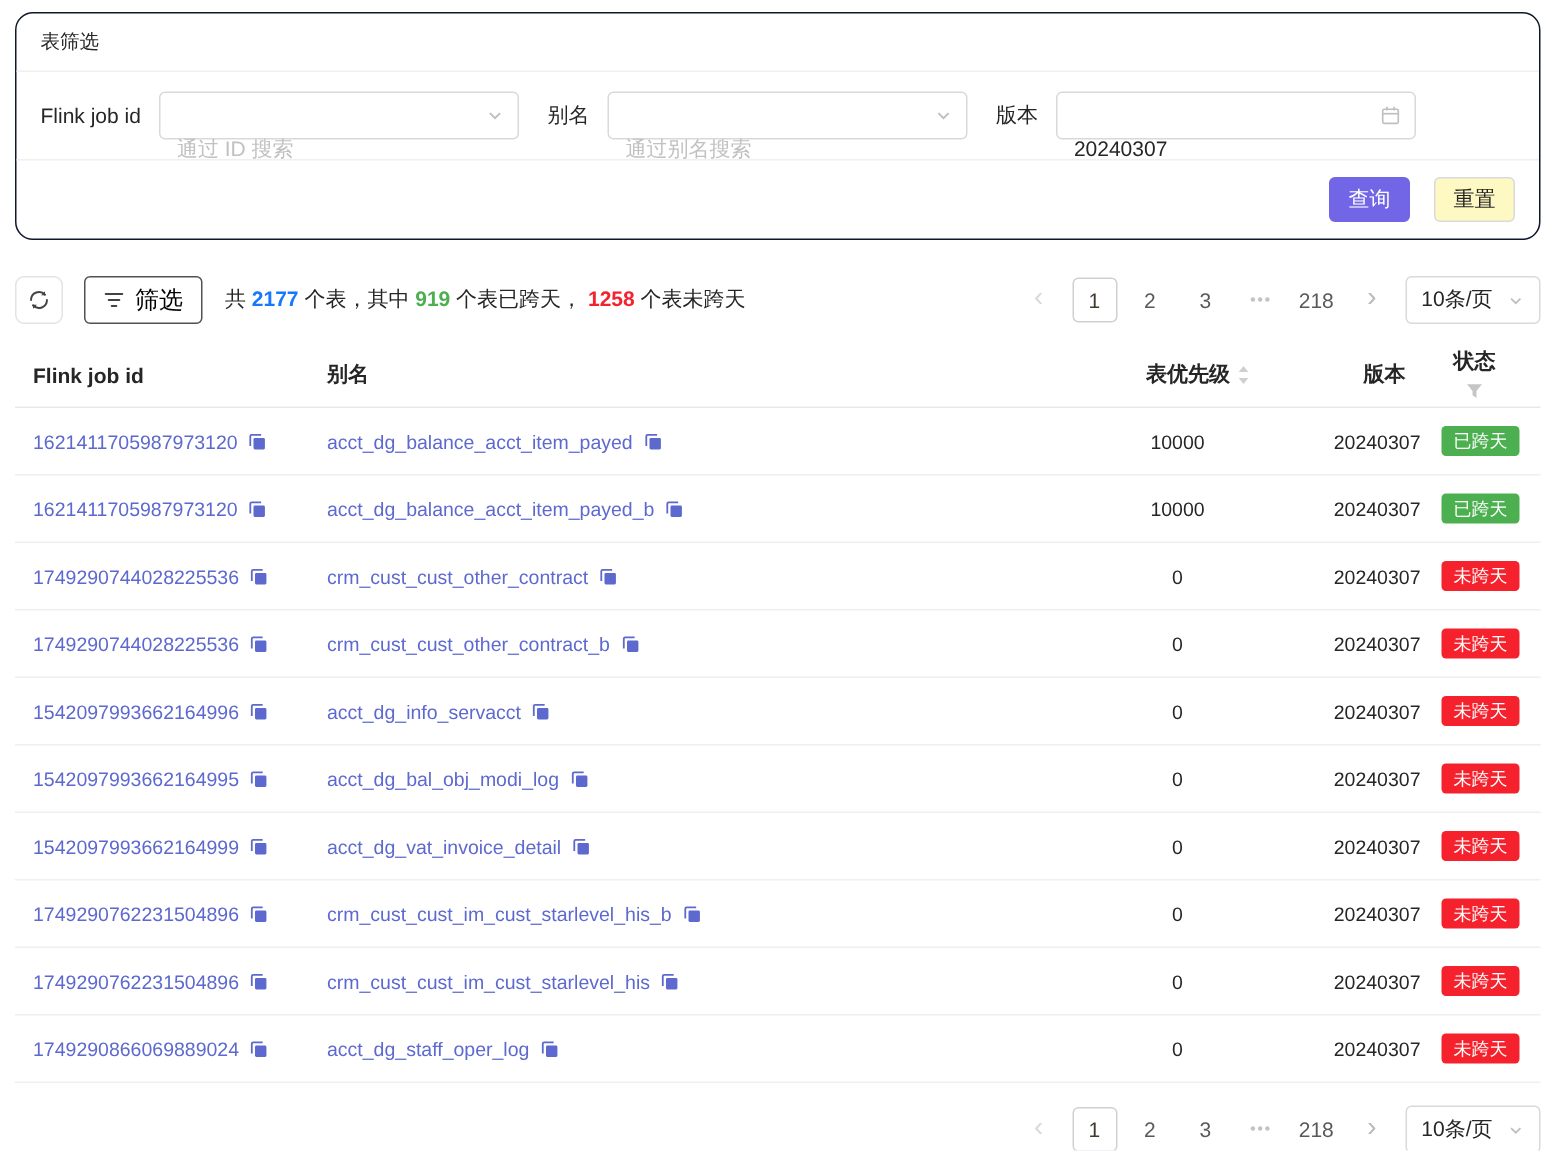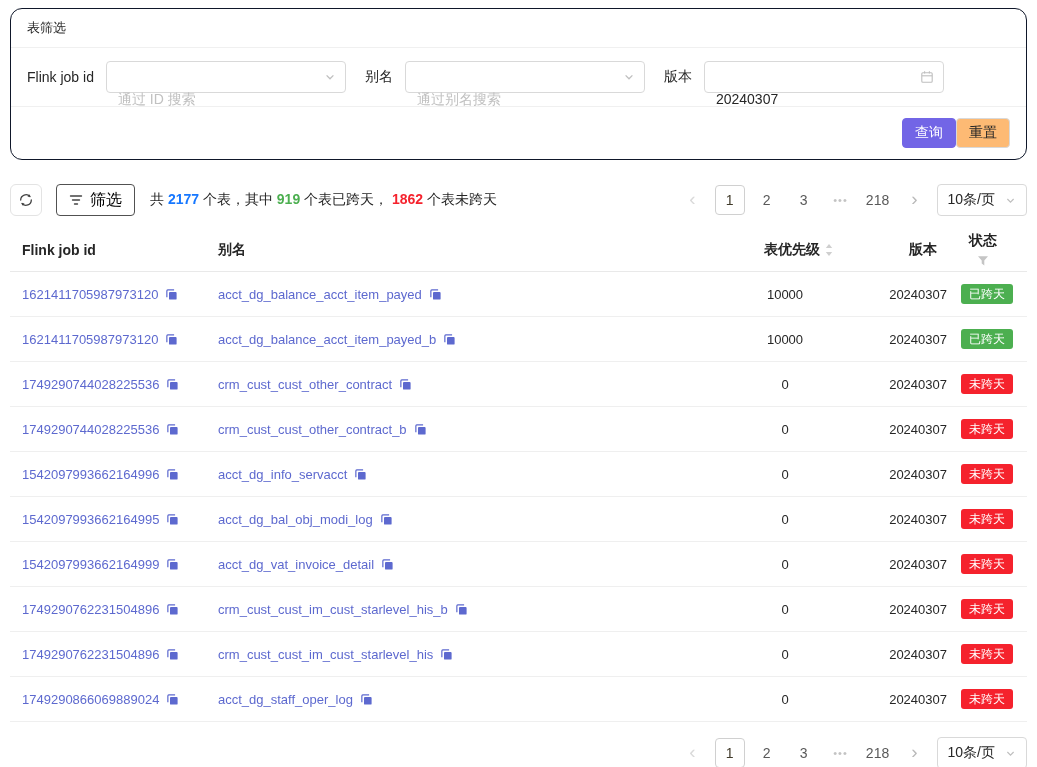--- a/index.html
+++ b/index.html
@@ -10,24 +10,24 @@
   .filter-card { margin:8px 10px 0; border:1px solid #0f172a; border-radius:12px; background:#fff; }
   .card-header { padding:10px 16px; border-bottom:1px solid #f0f0f0; font-size:13px; color:#262626; }
   .filter-row { display:flex; align-items:center; padding:13px 16px; border-bottom:1px solid #f0f0f0; }
   .field { display:flex; align-items:center; margin-right:19px; }
   .field:last-child { margin-right:0; }
   .field-label { font-size:14px; margin-right:12px; white-space:nowrap; }
   .select-box { position:relative; width:240px; height:32px; border:1px solid #d9d9d9; border-radius:4px; background:#fff; display:flex; align-items:center; }
   .select-box input { width:100%; height:100%; border:none; outline:none; background:transparent; padding:0 30px 0 11px; font-size:14px; color:#262626; font-family:inherit;margin-top:44px; }
   .select-box input::placeholder { color:#c1c1c1; }
   .suffix-icon { position:absolute; right:9px; top:50%; transform:translateY(-50%); display:flex; }
-  .actions-row { display:flex; justify-content:flex-end; align-items:center; gap:0; padding:11px 16px; }
+  .actions-row { display:flex; justify-content:flex-end; align-items:center; gap:16px; padding:11px 16px; }
   .btn { height:30px; padding:0 12px; border-radius:4px; font-size:14px; display:inline-flex; align-items:center; justify-content:center; cursor:pointer; font-family:inherit; }
   .btn-primary { background:#7265e6; border:1px solid #7265e6; color:#fff; }
-  .btn-default { background:#fdba74; border:1px solid #d9d9d9; color:#262626; }
+  .btn-default { background:#fef9c3; border:1px solid #d9d9d9; color:#262626; }
 
   
   .toolbar { margin:24px 10px 0; display:flex; align-items:center; }
   .icon-btn { width:32px; height:32px; border:1px solid #e3e3e3; border-radius:6px; background:#fff; display:flex; align-items:center; justify-content:center; cursor:pointer; }
   .filter-btn { height:32px; margin-left:14px; padding:0 12px; border:1px solid #515151; border-radius:4px; background:#fff; display:flex; align-items:center; gap:7px; font-size:16px; cursor:pointer; }
   .summary { margin-left:15px; font-size:14px; white-space:nowrap; }
   .num-blue { color:#1677ff; font-weight:bold; }
   .num-green { color:#4caf50; font-weight:bold; }
   .num-red { color:#f5222d; font-weight:bold; }
 
@@ -132,21 +132,21 @@
       <svg width="14" height="12" viewBox="0 0 14 12" fill="none" stroke="#434343" stroke-width="1.4" stroke-linecap="round">
         <path d="M1.5 2 h11"></path>
           <path d="M3.5 6 h7"></path>
           <path d="M5.5 10 h3"></path>
       </svg>
     </span>
     <span>筛选</span>
   </button>
 
   <div class="summary">
-    <span>共 </span><span class="num-blue">2177</span><span> 个表，其中 </span><span class="num-green">919</span><span> 个表已跨天， </span><span class="num-red">1862</span><span> 个表未跨天</span>
+    <span>共 </span><span class="num-blue">2177</span><span> 个表，其中 </span><span class="num-green">919</span><span> 个表已跨天， </span><span class="num-red">1258</span><span> 个表未跨天</span>
   </div>
 
   <div class="pagination push-right">
     <span class="pg-item pg-arrow pg-prev">‹</span>
     <span class="pg-item active">1</span>
     <span class="pg-item">2</span>
     <span class="pg-item">3</span>
     <span class="pg-item pg-ellipsis">•••</span>
     <span class="pg-item">218</span>
     <span class="pg-item pg-arrow pg-next">›</span>

